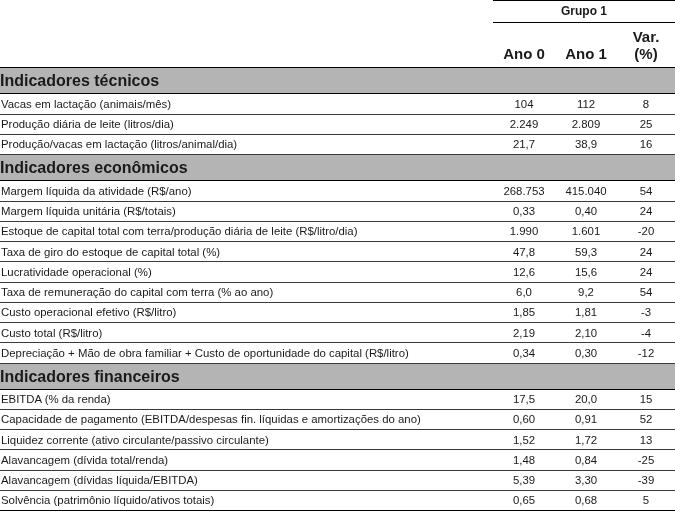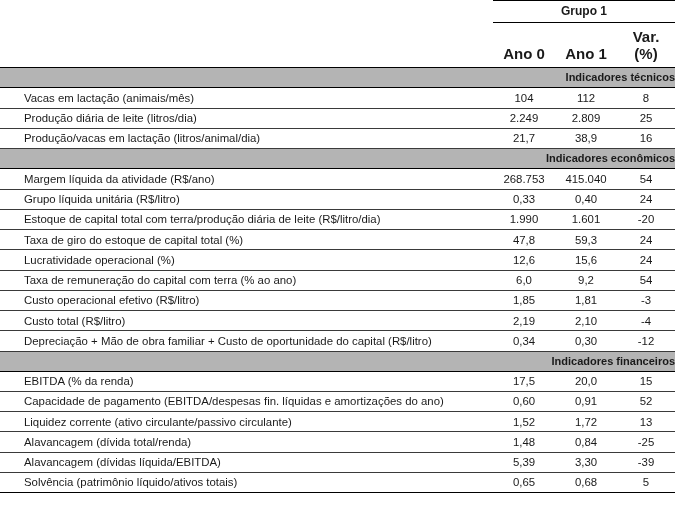--- a/index.html
+++ b/index.html
@@ -60,41 +60,41 @@
     vertical-align: bottom;
     padding: 5px 0 4px 0;
     line-height: 1.18;
     border-bottom: 1.6px solid #000;
   }
   th.sub .two-line { display: block; }
 
   
   tr.section-row td {
     background: #b4b4b4;
-    text-align: right;
+    text-align: left;
     font-weight: bold;
-    font-size: 11px;
+    font-size: 16px;
     padding: 3px 0 3px 0;
     border-top: 1.2px solid #000;
     border-bottom: 1.2px solid #000;
     line-height: 1.2;
   }
 
   
   tr.data-row td {
     border-bottom: 0.8px solid #3a3a3a;
     padding: 2.5px 0 2.5px 0;
     font-size: 11.4px;
     line-height: 1.25;
     white-space: nowrap;
     overflow: hidden;
   }
   tr.data-row td.label {
     text-align: left;
-    padding-left: 24px;
+    padding-left: 1px;
     padding-right: 2px;
   }
   tr.data-row td.num {
     text-align: center;
     padding-left: 1px;
     padding-right: 1px;
   }
   tr.data-row.last-row td {
     border-bottom: 1.6px solid #000;
   }
@@ -150,21 +150,21 @@
         <tr class="section-row">
           <td colspan="4">Indicadores econômicos</td>
         </tr>
         <tr class="data-row">
           <td class="label">Margem líquida da atividade (R$/ano)</td>
           <td class="num">268.753</td>
           <td class="num">415.040</td>
           <td class="num">54</td>
         </tr>
         <tr class="data-row">
-          <td class="label">Grupo líquida unitária (R$/litro)</td>
+          <td class="label">Margem líquida unitária (R$/totais)</td>
           <td class="num">0,33</td>
           <td class="num">0,40</td>
           <td class="num">24</td>
         </tr>
         <tr class="data-row">
           <td class="label">Estoque de capital total com terra/produção diária de leite (R$/litro/dia)</td>
           <td class="num">1.990</td>
           <td class="num">1.601</td>
           <td class="num">-20</td>
         </tr>

